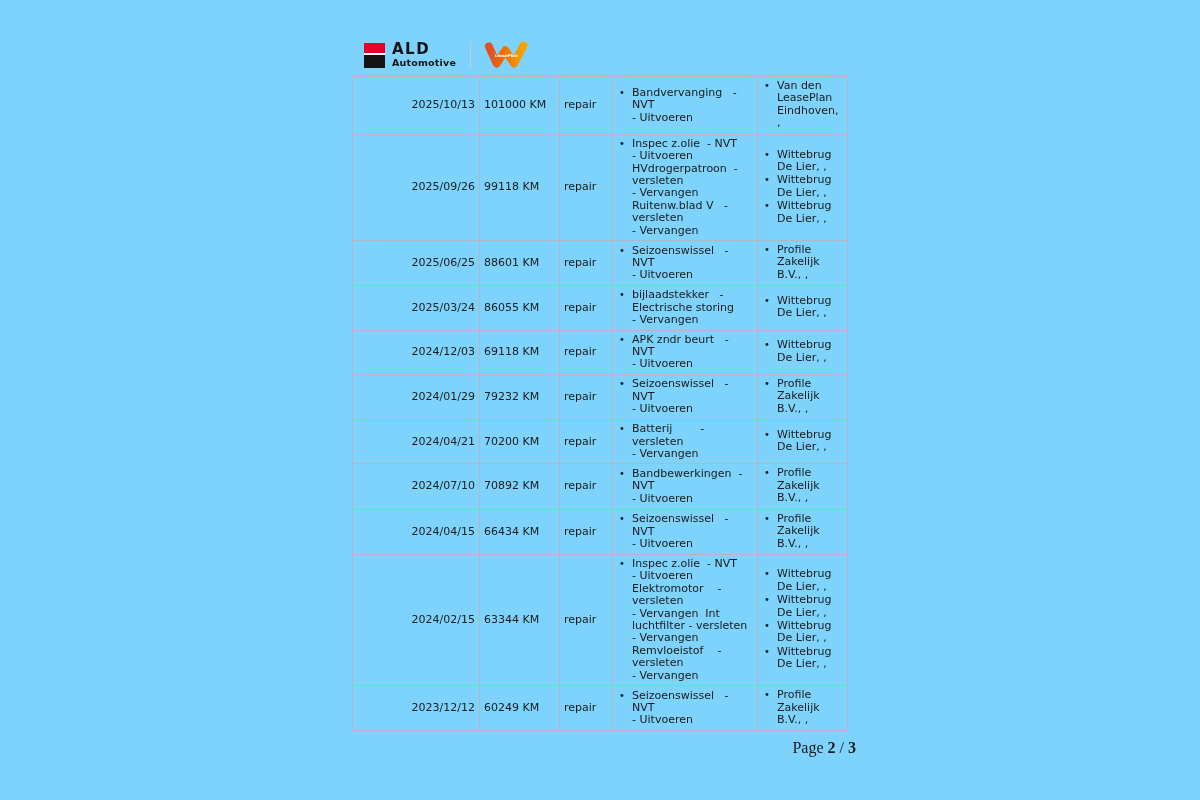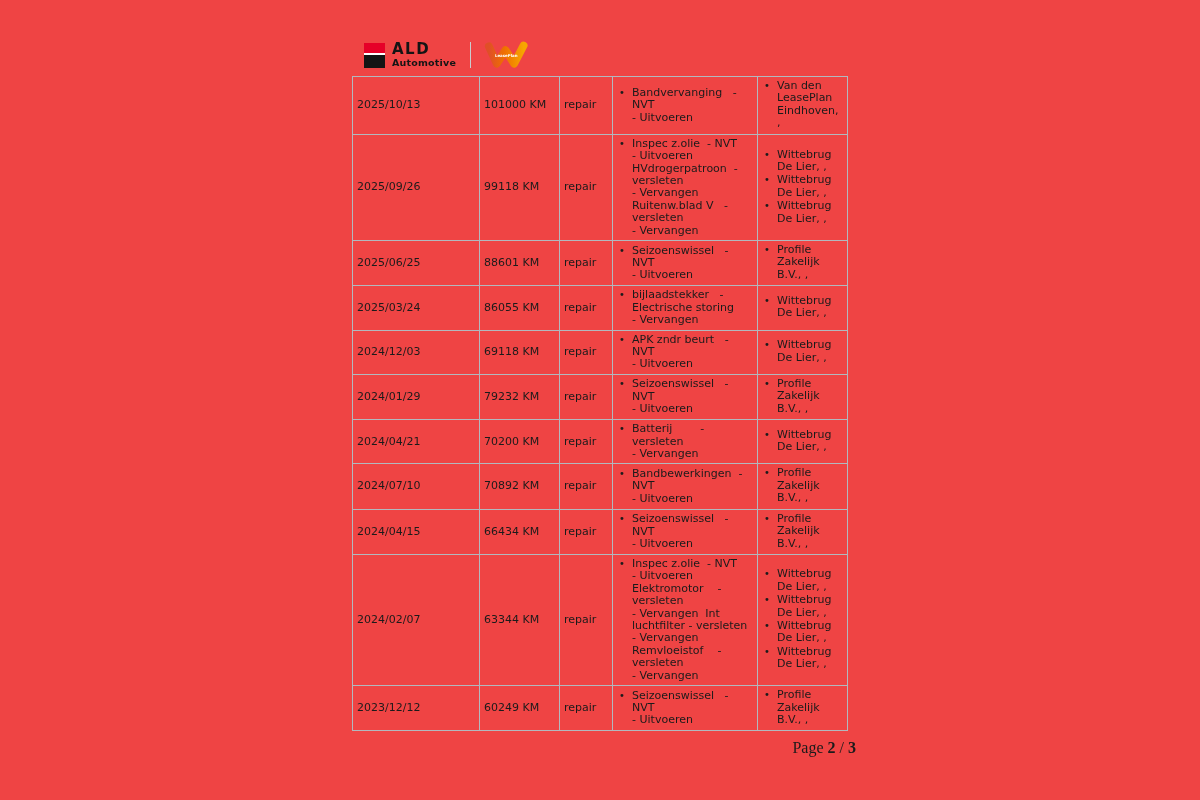--- a/index.html
+++ b/index.html
@@ -3,21 +3,21 @@
 <meta charset="utf-8">
 <style>
   html, body {
     margin: 0; padding: 0;
     width: 1200px; height: 800px;
     background: #ffffff;
     font-family: "DejaVu Sans", sans-serif;
     color: #1b1b1b;
     overflow: hidden;
   }
-  .sheet { position: relative; width: 1200px; height: 800px; background: #ef4444; }
+  .sheet { position: relative; width: 1200px; height: 800px; background: #7dd3fc; }
 
   
   .brand {
     position: absolute; left: 364px; top: 40px;
     display: flex; align-items: flex-start;
   }
   .ald-mark {
     width: 21px; height: 25px; margin-top: 3px;
     display: flex; flex-direction: column;
   }
@@ -44,21 +44,21 @@
     position: absolute; left: 352px; top: 76px;
     width: 495px; border-collapse: collapse; table-layout: fixed;
     font-size: 11px; line-height: 1.13;
   }
   table.history td {
     border: 1px solid #b2b8be;
     vertical-align: middle;
     padding: 3px 4px;
     overflow: hidden;
   }
-  td.c-date { padding-left: 10px; }
+  td.c-date { padding-left: 10px; text-align: right; }
   td.c-km   { padding-left: 7px;  }
   td.c-type { padding-left: 5px;  }
   td.c-desc { padding-left: 4px; padding-right: 2px; }
   td.c-loc  { padding-left: 4px; padding-right: 2px; }
 
   .list-item { position: relative; padding-left: 15px; }
   .list-item .bullet {
     position: absolute; left: 2px; top: 0;
     font-size: 10px;
   }
@@ -378,21 +378,21 @@
                 <span class="bullet">•</span>
                 <span class="item-text">Profile
 Zakelijk
 B.V., ,</span>
               </div>
             </div>
     </td>
   </tr>
         <tr>
     <td class="c-date">
-      <span>2024/02/07</span>
+      <span>2024/02/15</span>
     </td>
     <td class="c-km">
       <span>63344 KM</span>
     </td>
     <td class="c-type">
       <span>repair</span>
     </td>
     <td class="c-desc">
       <div class="list-item">
         <span class="bullet">•</span>

